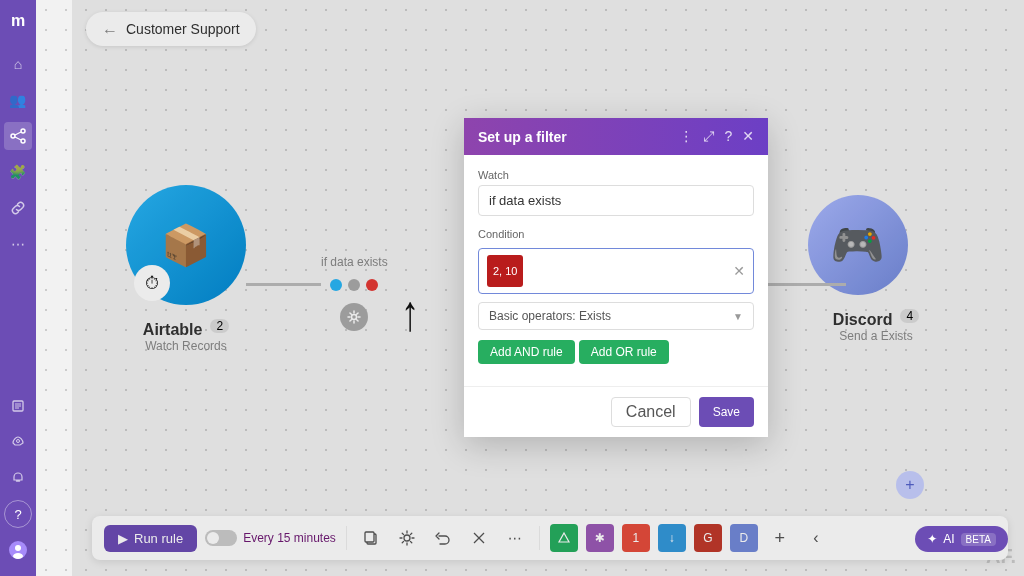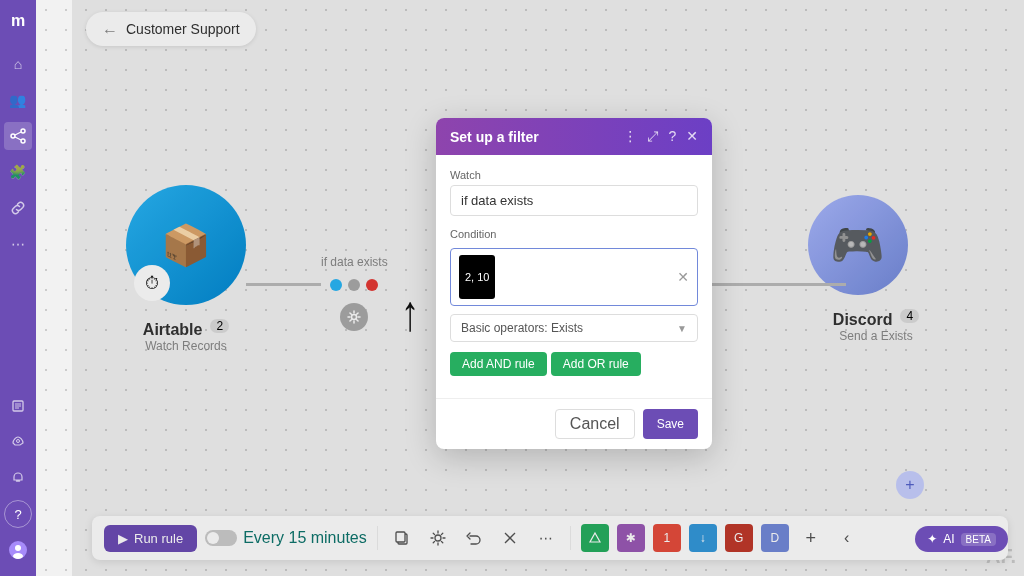--- a/index.html
+++ b/index.html
@@ -209,25 +209,25 @@
       position: absolute;
       left: 36px; top: 0;
       width: 988px; height: 576px;
       background: rgba(0,0,0,0.08);
       z-index: 20;
     }
 
     
     .filter-modal {
       position: absolute;
-      left: 400px;
+      left: 428px;
       top: 118px;
-      width: 276px;
+      width: 304px;
       background: white;
-      border-radius: 8px;
+      border-radius: 0;
       box-shadow: 0 8px 32px rgba(0,0,0,0.2);
       overflow: hidden;
       z-index: 30;
     }
     .modal-header {
       background: linear-gradient(90deg, #8e44ad, #6c3fc5);
       padding: 10px 14px;
       display: flex;
       align-items: center;
       justify-content: space-between;
@@ -274,24 +274,24 @@
     .condition-row {
       display: flex;
       align-items: center;
       gap: 6px;
       margin-bottom: 8px;
       border: 1px solid #7289da;
       border-radius: 4px;
       padding: 6px 8px;
     }
     .condition-tag {
-      background: #000000;
+      background: #b91c1c;
       color: white;
       border-radius: 3px;
-      padding: 16px 6px;
+      padding: 10px 6px;
       font-size: 11px;
     }
     .condition-text {
       flex: 1;
       font-size: 12px;
       color: #666;
     }
     .condition-x {
       color: #999;
       cursor: pointer;
@@ -378,22 +378,22 @@
       font-size: 13px;
       cursor: pointer;
       display: flex;
       align-items: center;
       gap: 6px;
     }
     .toggle-container {
       display: flex;
       align-items: center;
       gap: 6px;
-      font-size: 16px;
-      color: #0f766e;
+      font-size: 12px;
+      color: #701a75;
     }
     .toggle {
       width: 32px;
       height: 16px;
       background: #ccc;
       border-radius: 8px;
       position: relative;
       cursor: pointer;
     }
     .toggle::after {

